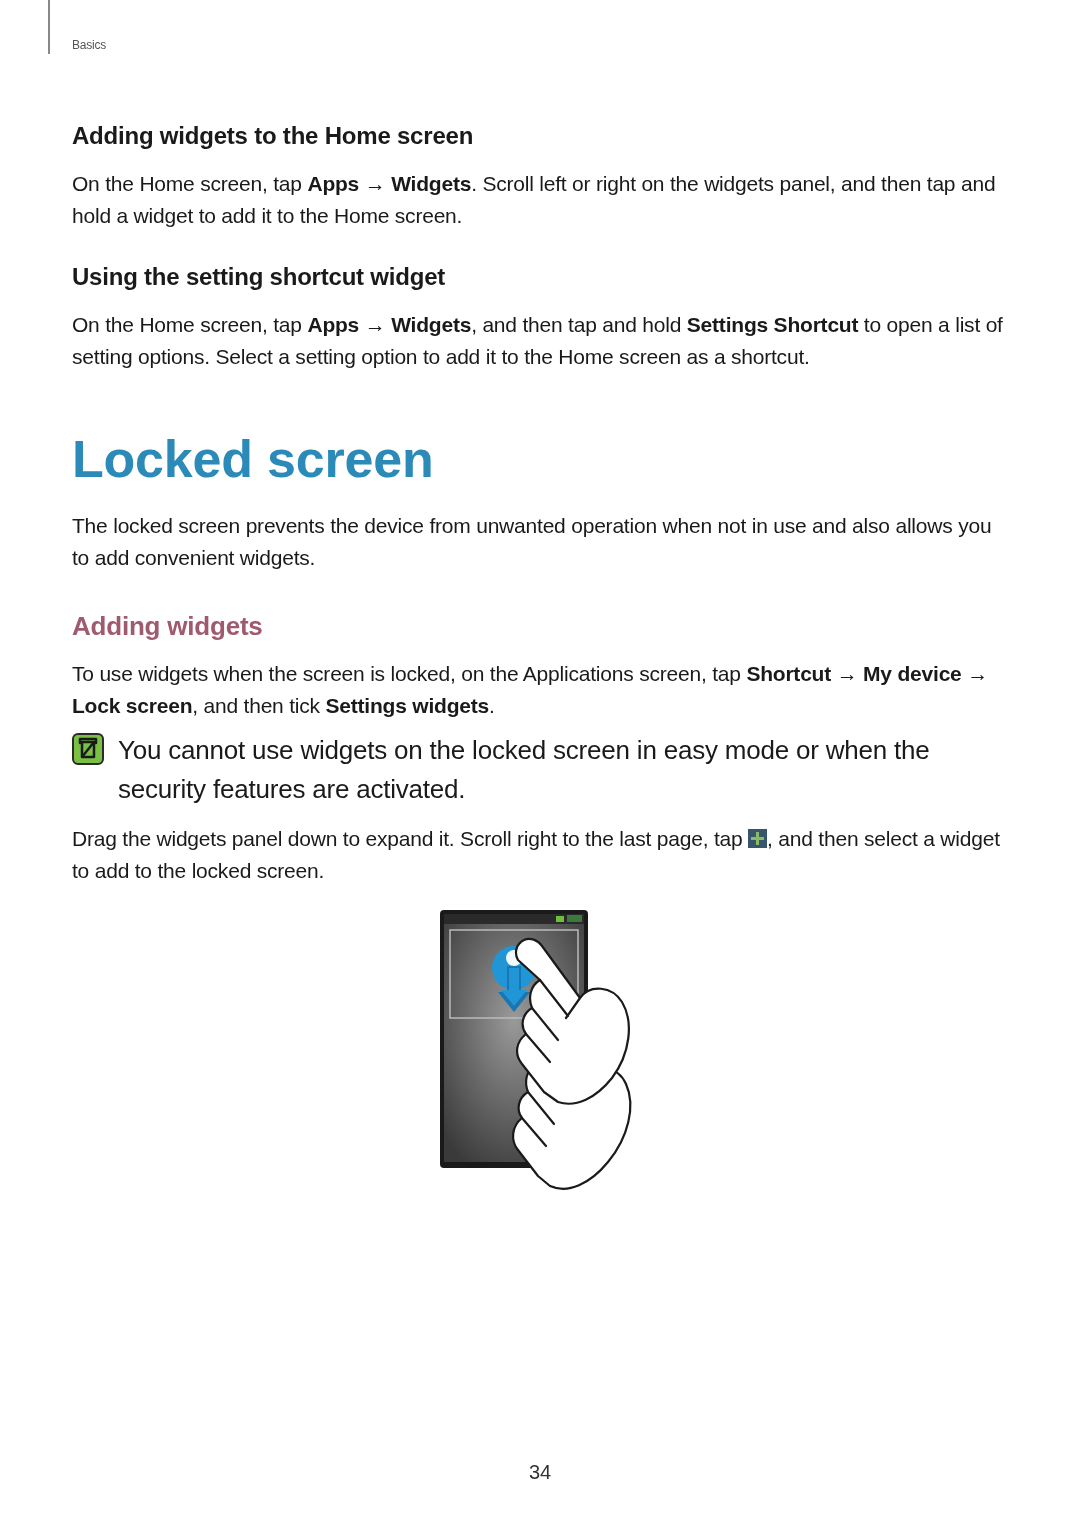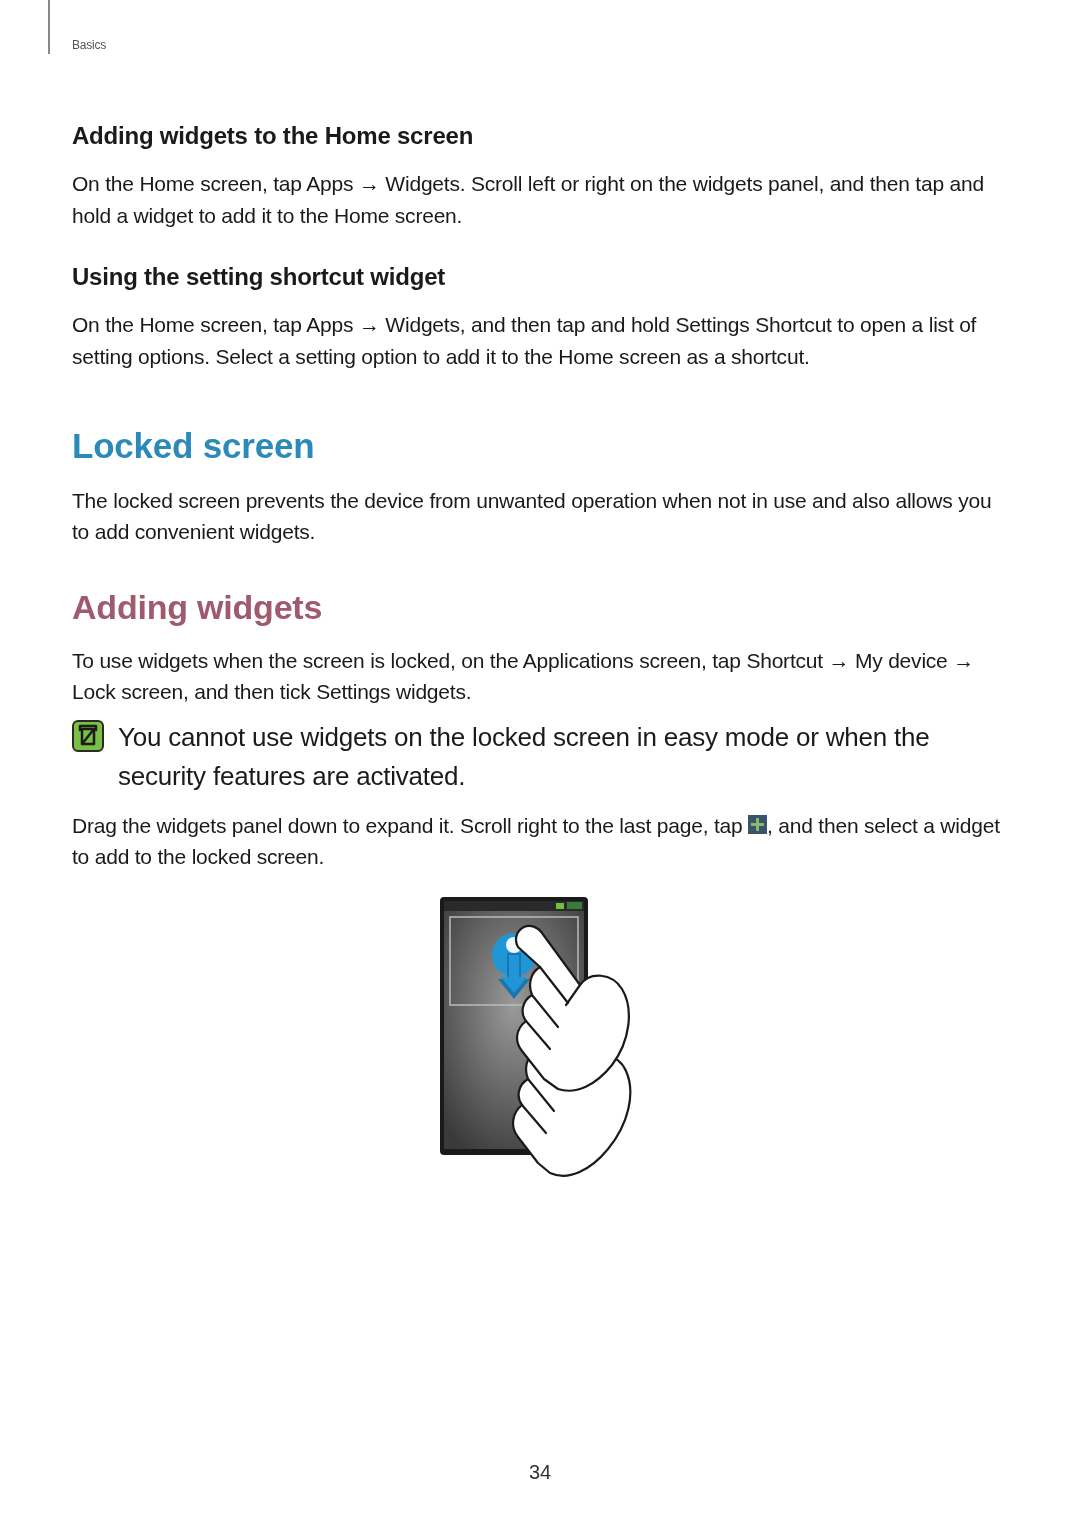--- a/index.html
+++ b/index.html
@@ -47,31 +47,31 @@
     }
     .h3.mt {
       margin-top: 28px;
     }
     .para {
       font-size: 21px;
       color: #1a1a1a;
       margin-bottom: 10px;
     }
     .bold {
-      font-weight: 400;
+      font-weight: 700;
     }
     .h1 {
-      font-size: 35px;
+      font-size: 52px;
       font-weight: 700;
       color: #2b8ab8;
       margin-top: 48px;
       margin-bottom: 12px;
     }
     .h2 {
-      font-size: 34px;
+      font-size: 26px;
       font-weight: 700;
       color: #a05a6e;
       margin-top: 34px;
       margin-bottom: 12px;
     }
     .note-block {
       display: flex;
       align-items: flex-start;
       margin-top: 8px;
       margin-bottom: 14px;

